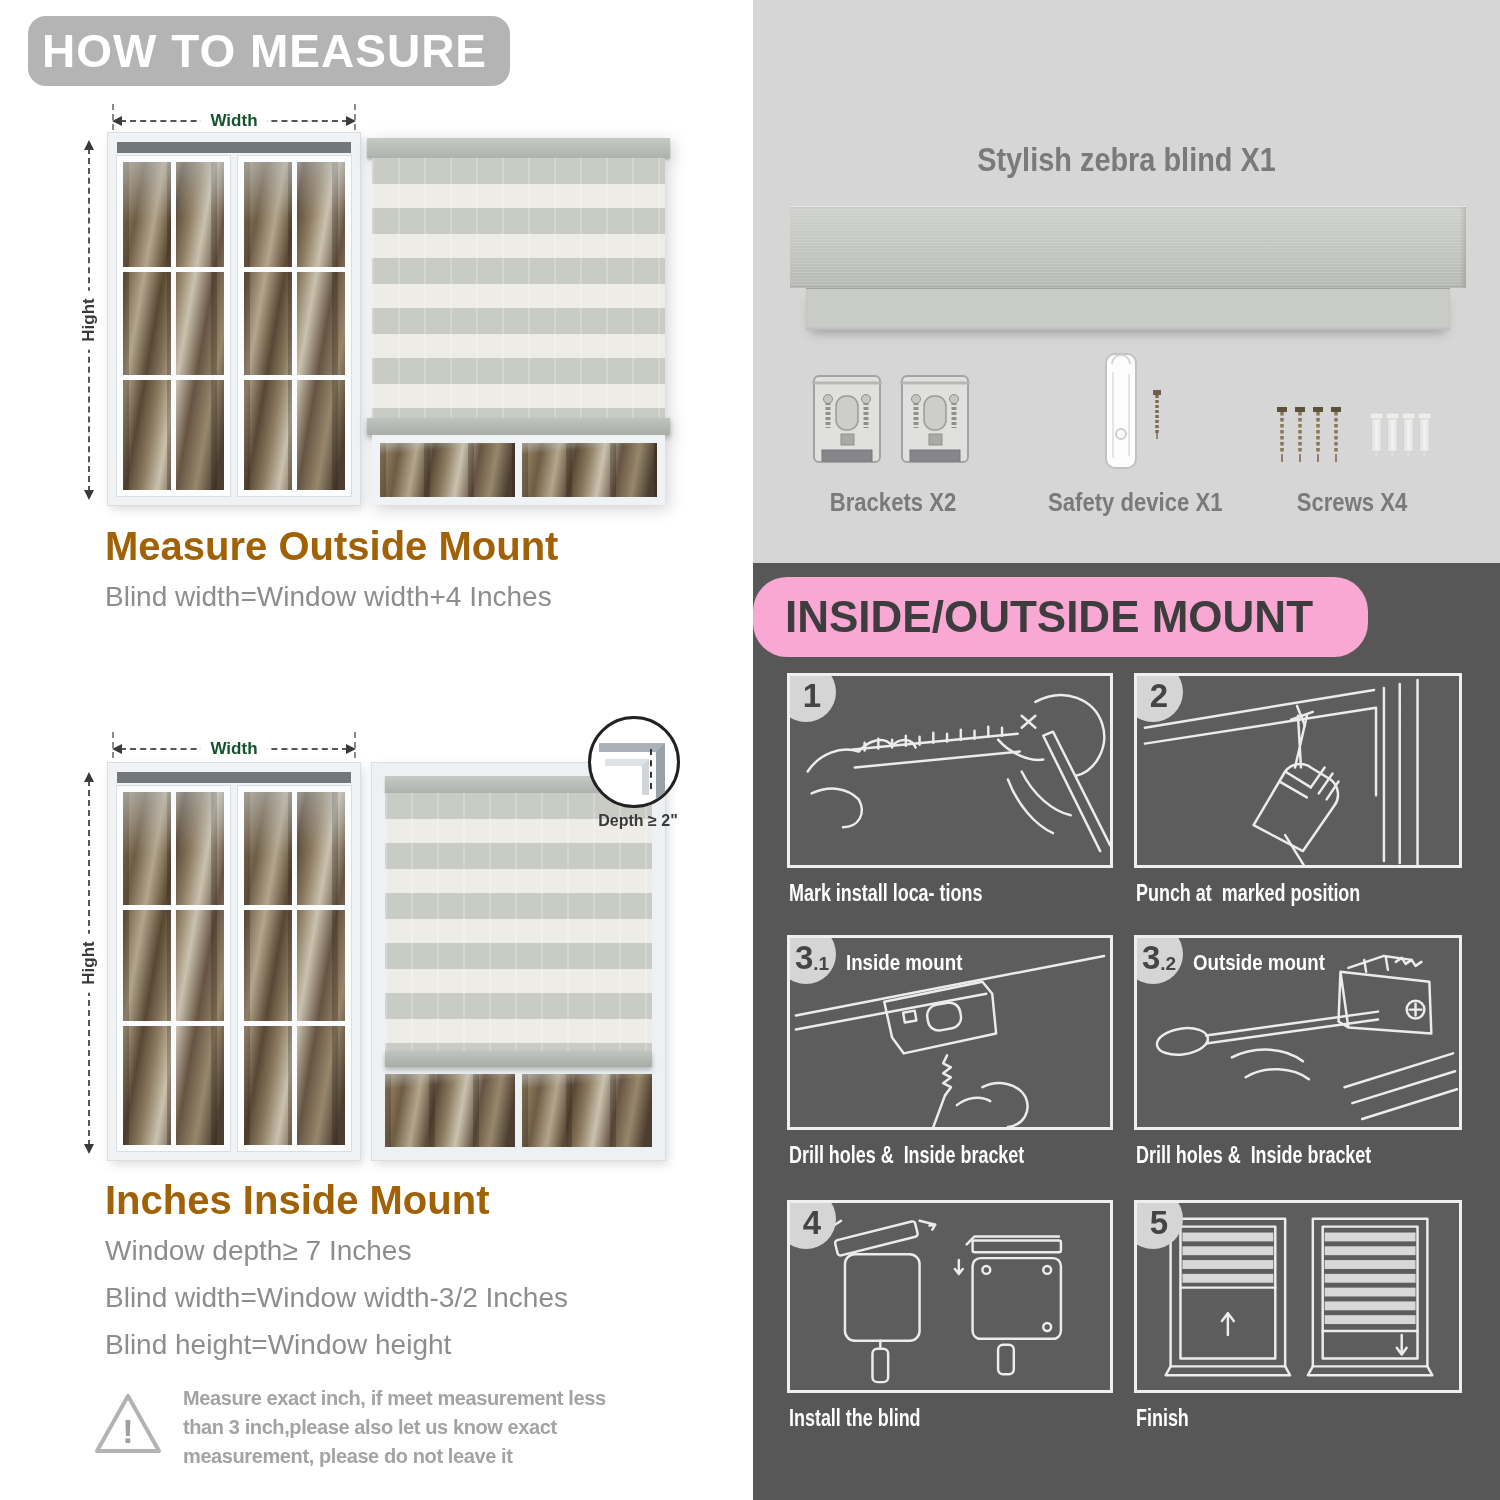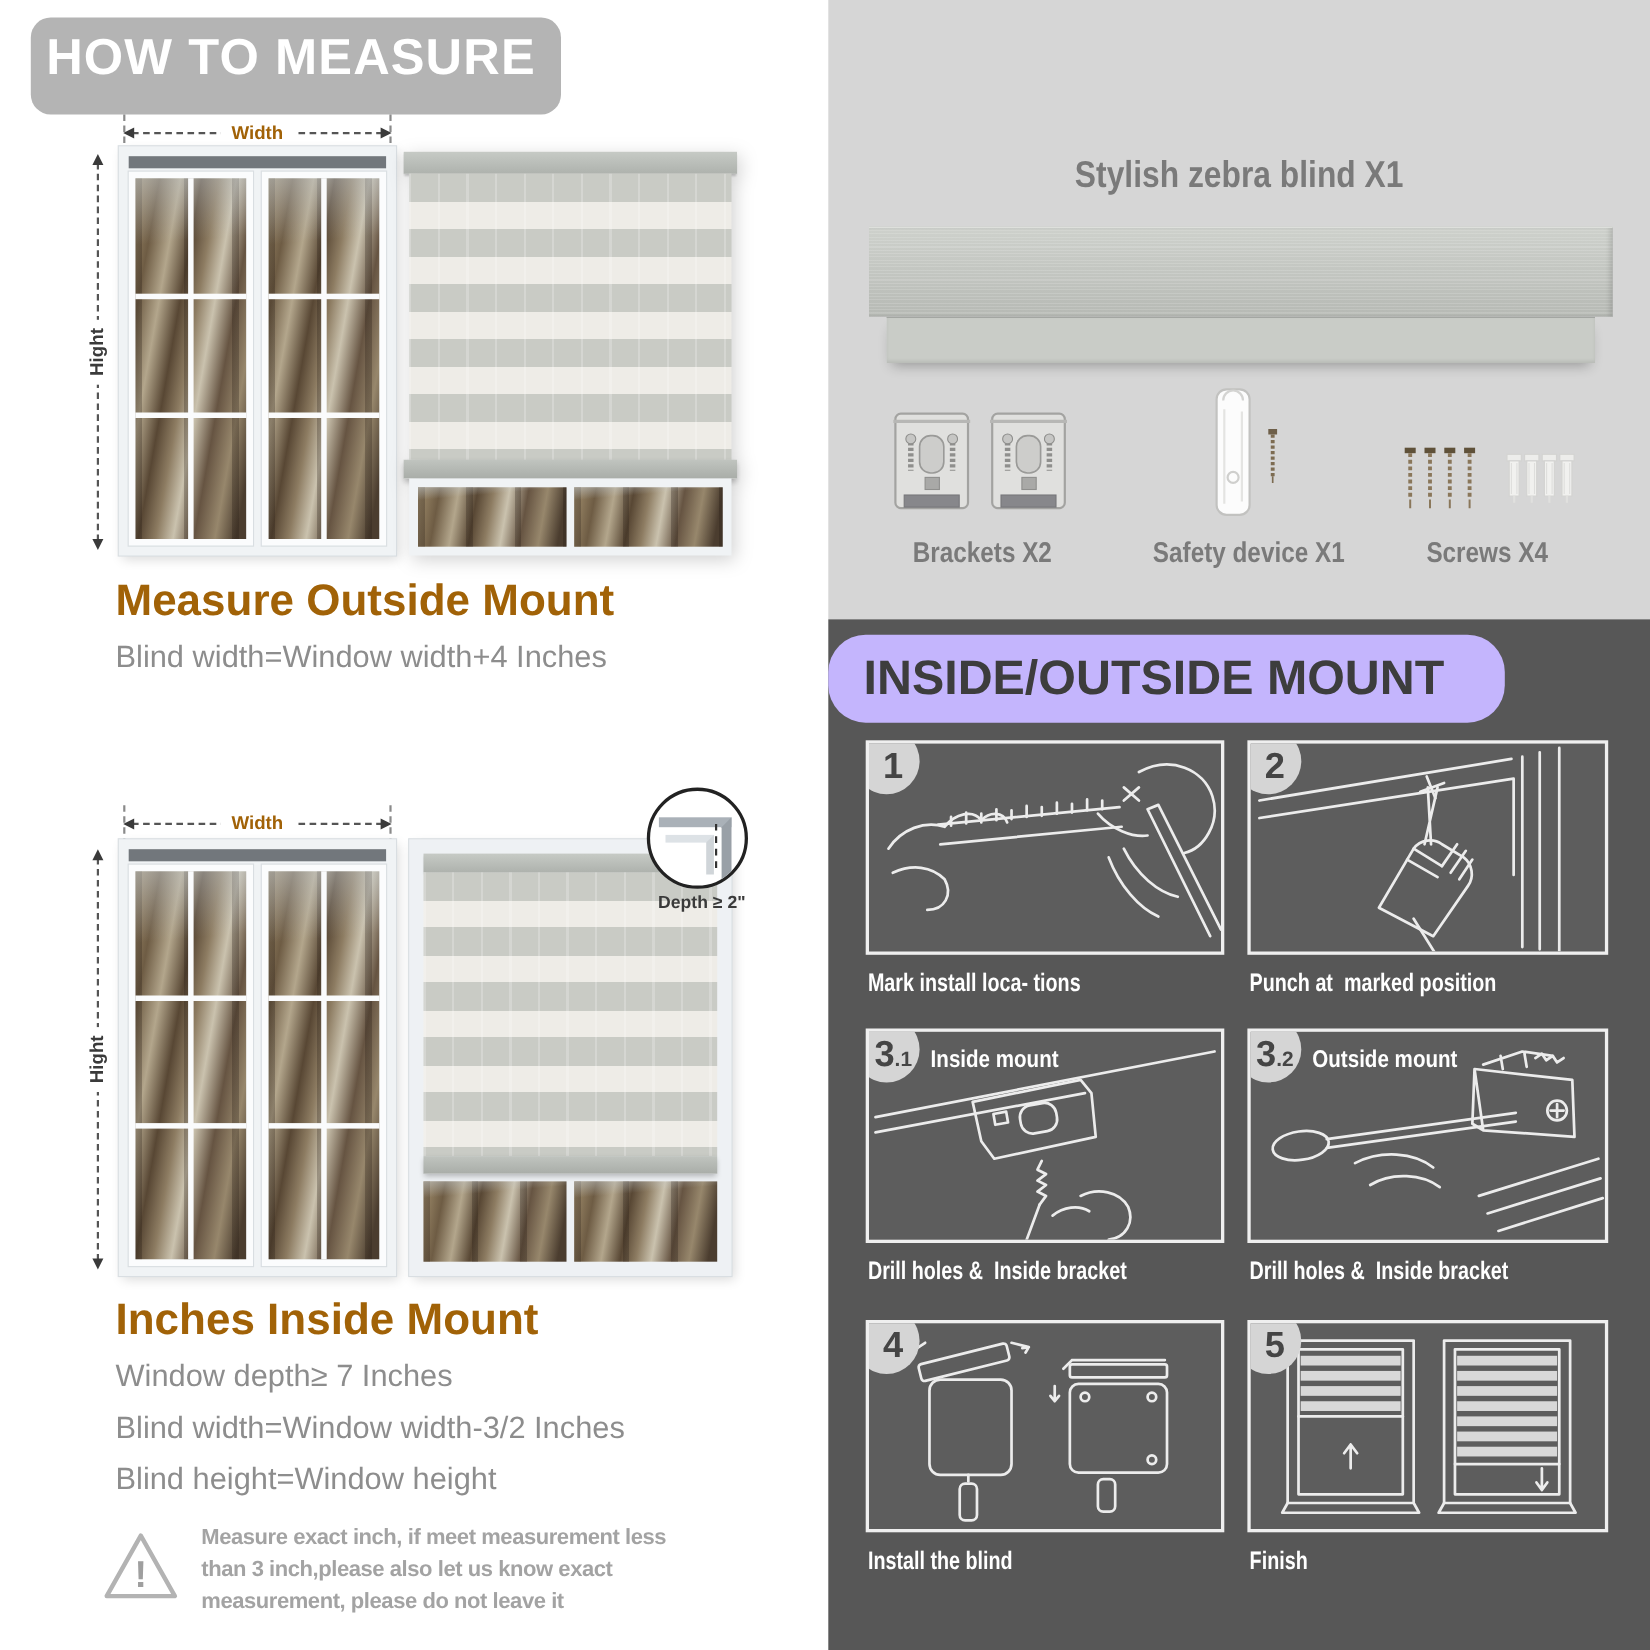--- a/index.html
+++ b/index.html
@@ -4,34 +4,34 @@
 <style>
   html,body{margin:0;padding:0;background:#fff;}
   #canvas{position:relative;width:1500px;height:1500px;overflow:hidden;background:#ffffff;
           font-family:"Liberation Sans",sans-serif;}
   [data-name]{box-sizing:border-box;}
 
   
   .sqz{transform:scaleX(.85);transform-origin:50% 50%;}
 
   
-  .pill-grey{position:absolute;left:28px;top:16px;width:482px;height:88px;background:#b4b4b4;
+  .pill-grey{position:absolute;left:28px;top:16px;width:482px;height:70px;background:#b4b4b4;
              border-radius:18px;color:#ffffff;font-weight:bold;font-size:46px;line-height:70px;
              padding-left:14px;letter-spacing:1px;white-space:nowrap;}
   .h-dark{position:absolute;color:#a16207;font-weight:bold;font-size:40px;white-space:nowrap;}
   .b-grey{position:absolute;color:#8d8d8d;font-weight:normal;font-size:28px;white-space:nowrap;}
 
   
   .harrow{position:absolute;height:0;}
   .hdash{position:absolute;left:8px;right:8px;top:-1px;border-top:2px dashed #555;}
   .ah{position:absolute;top:-5px;width:0;height:0;border-top:5px solid transparent;border-bottom:5px solid transparent;}
   .ah-l{left:0;border-right:10px solid #3a3a3a;}
   .ah-r{right:0;border-left:10px solid #3a3a3a;}
   .alabel{position:absolute;left:50%;top:0;transform:translate(-50%,-50%);background:#fff;
-          padding:0 10px;font-weight:bold;font-size:17px;color:#a16207;white-space:nowrap;}
+          padding:0 10px;font-weight:bold;font-size:17px;color:#14532d;white-space:nowrap;}
   .etick{position:absolute;top:-17px;height:36px;border-left:2px dashed #8a8a8a;}
   .varrow{position:absolute;width:0;}
   .vdash{position:absolute;top:8px;bottom:8px;left:-1px;border-left:2px dashed #555;}
   .av{position:absolute;left:-5px;width:0;height:0;border-left:5px solid transparent;border-right:5px solid transparent;}
   .av-t{top:0;border-bottom:10px solid #3a3a3a;}
   .av-b{bottom:0;border-top:10px solid #3a3a3a;}
   .vlabel{position:absolute;top:50%;left:0;transform:translate(-50%,-50%) rotate(180deg);
           writing-mode:vertical-rl;background:#fff;padding:8px 0;font-weight:bold;font-size:17px;color:#3a3a3a;}
 
   
@@ -86,21 +86,21 @@
             background:repeating-linear-gradient(0deg, rgba(255,255,255,.14) 0 1px, rgba(0,0,0,0) 1px 3px),
                        linear-gradient(180deg,#ced1cc,#c2c5c0 55%,#b6b9b4);
             box-shadow:inset 0 1px 0 #e4e6e2, inset -3px 0 4px rgba(0,0,0,.12);}
   .bar-skirt{position:absolute;left:806px;top:288px;width:644px;height:42px;background:#c9ccc7;
              border-top:1px solid #9fa29e;box-shadow:0 7px 12px -5px rgba(0,0,0,.3),
              inset 0 -2px 3px rgba(0,0,0,.08);}
   .item-label{position:absolute;top:487px;text-align:center;color:#7a7a7a;font-weight:bold;font-size:26px;white-space:nowrap;}
 
   
   .rb-bg{position:absolute;left:753px;top:563px;width:747px;height:937px;background:#575757;}
-  .pill-mount{position:absolute;left:753px;top:577px;width:615px;height:80px;background:#c4b5fd;
+  .pill-mount{position:absolute;left:753px;top:577px;width:615px;height:80px;background:#f9a8d4;
               border-radius:34px;color:#3d3d3d;font-weight:bold;font-size:44px;line-height:80px;
               padding-left:32px;white-space:nowrap;z-index:2;}
   .panel{position:absolute;background:#5d5d5d;border:3px solid #efefef;overflow:hidden;}
   .badge{position:absolute;left:-14px;top:-14px;width:60px;height:60px;border-radius:50%;background:#d5d5d5;
          color:#454545;font-weight:bold;font-size:33px;display:flex;align-items:center;justify-content:center;
          padding:8px 0 0 12px;}
   .badge .sub{font-size:19px;margin-top:12px;}
   .ptitle{position:absolute;left:56px;top:12px;color:#ffffff;font-weight:bold;font-size:22px;white-space:pre;
           transform:scaleX(.85);transform-origin:0 50%;}
   .caption{position:absolute;color:#ffffff;font-weight:bold;font-size:23px;white-space:pre;

